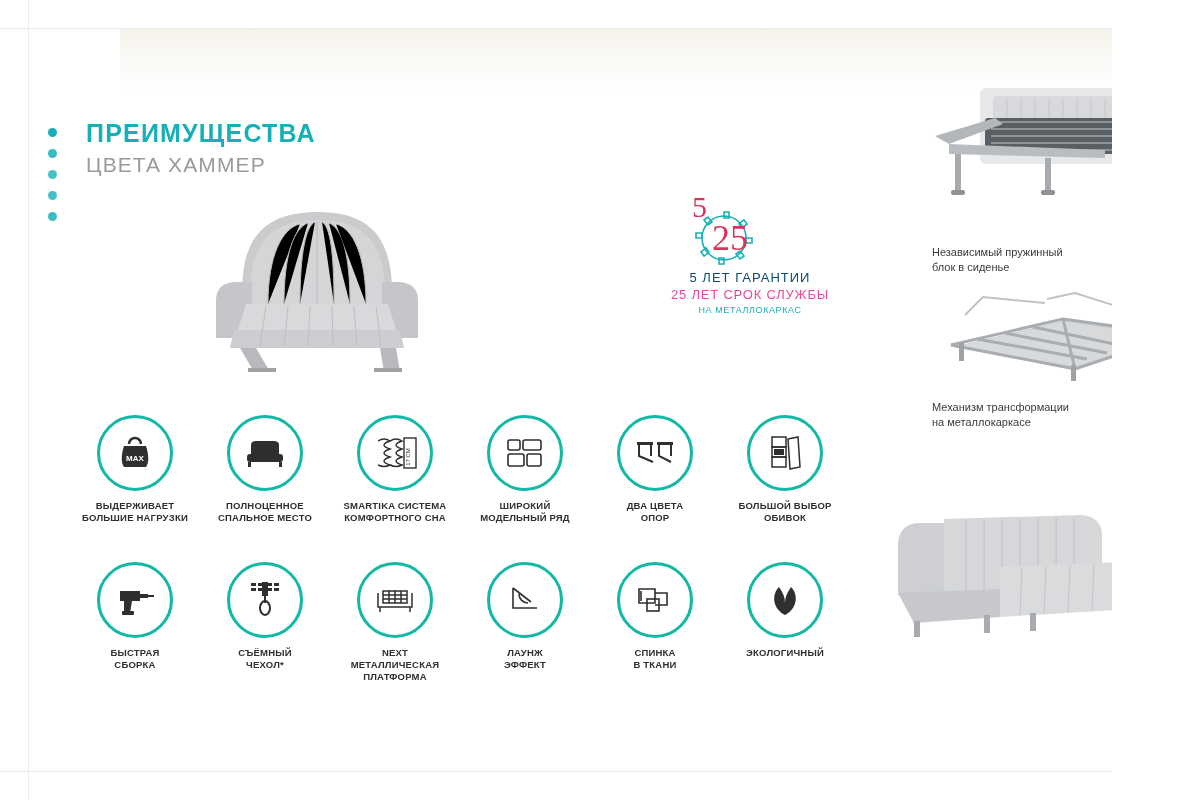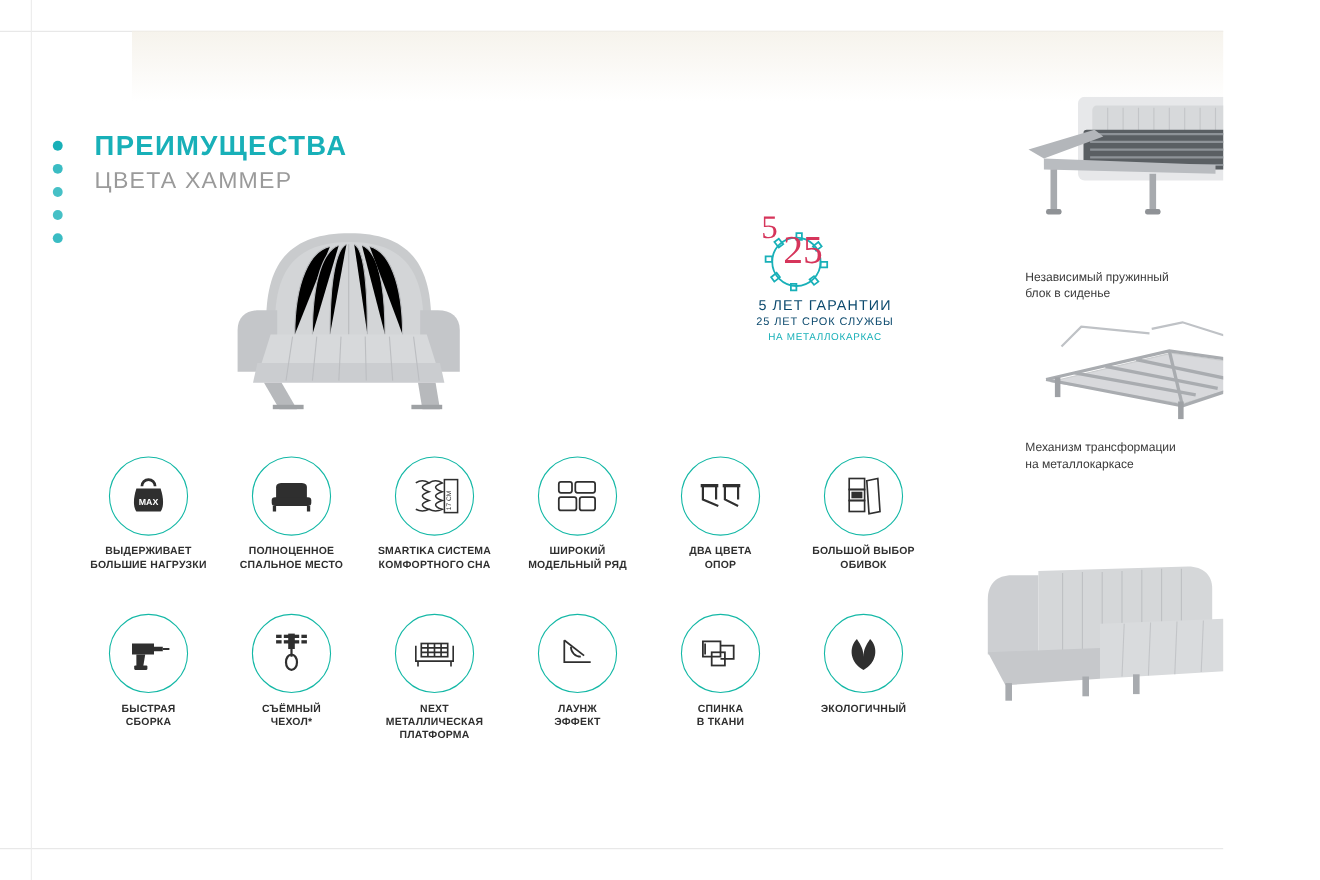--- a/index.html
+++ b/index.html
@@ -104,36 +104,36 @@
   }
   .warranty .num5 {
     position: absolute;
     left: 32px; top: 0;
     font-size: 30px;
     color: #d6355b;
     font-family: "Liberation Serif", serif;
   }
   .warranty .num25 {
     position: absolute;
-    left: 52px; top: 16px;
+    left: 52px; top: 27px;
     font-size: 36px;
     color: #d6355b;
     font-family: "Liberation Serif", serif;
   }
   .warranty .gear { position: absolute; left: 30px; top: 18px; }
   .warranty .w-l1 {
     font-size: 13px;
     letter-spacing: 1px;
     color: #0c4a6e;
     margin-top: 2px;
   }
   .warranty .w-l2 {
-    font-size: 10px;
+    font-size: 13px;
     letter-spacing: .8px;
-    color: #0c4a6e;
+    color: #ec4899;
     margin-top: 2px;
   }
   .warranty .w-l3 {
     font-size: 9px;
     letter-spacing: .6px;
     color: #18b0b8;
     margin-top: 3px;
   }
 
   
@@ -158,21 +158,21 @@
     gap: 0px;
   }
   .feat {
     width: 130px;
     text-align: center;
   }
   .circle {
     width: 70px; height: 70px;
     margin: 0 auto;
     border-radius: 50%;
-    border: 1px solid #14b8a6;
+    border: 3px solid #14b8a6;
     display: flex;
     align-items: center;
     justify-content: center;
     background: #fff;
   }
   .flabel {
     margin-top: 9px;
     font-size: 9.5px;
     font-weight: bold;
     line-height: 12px;

